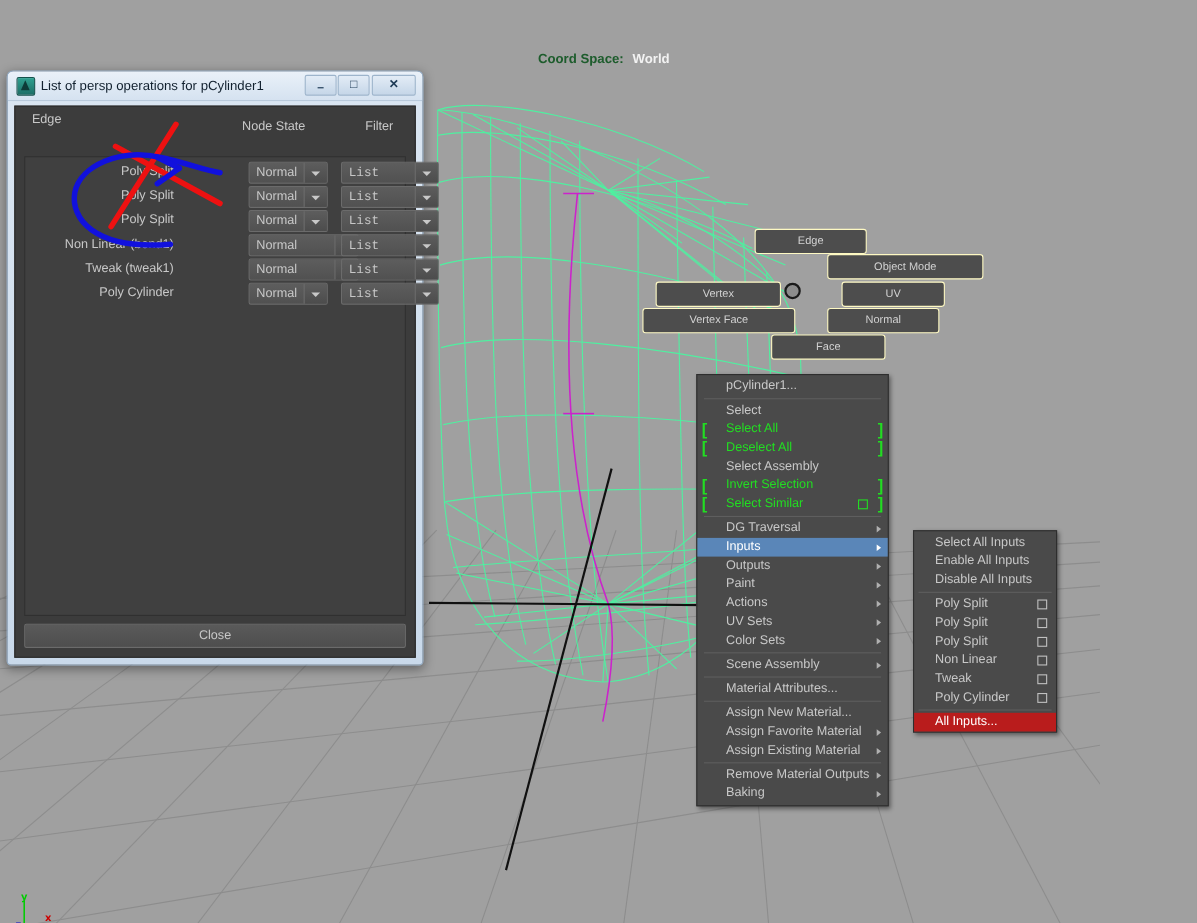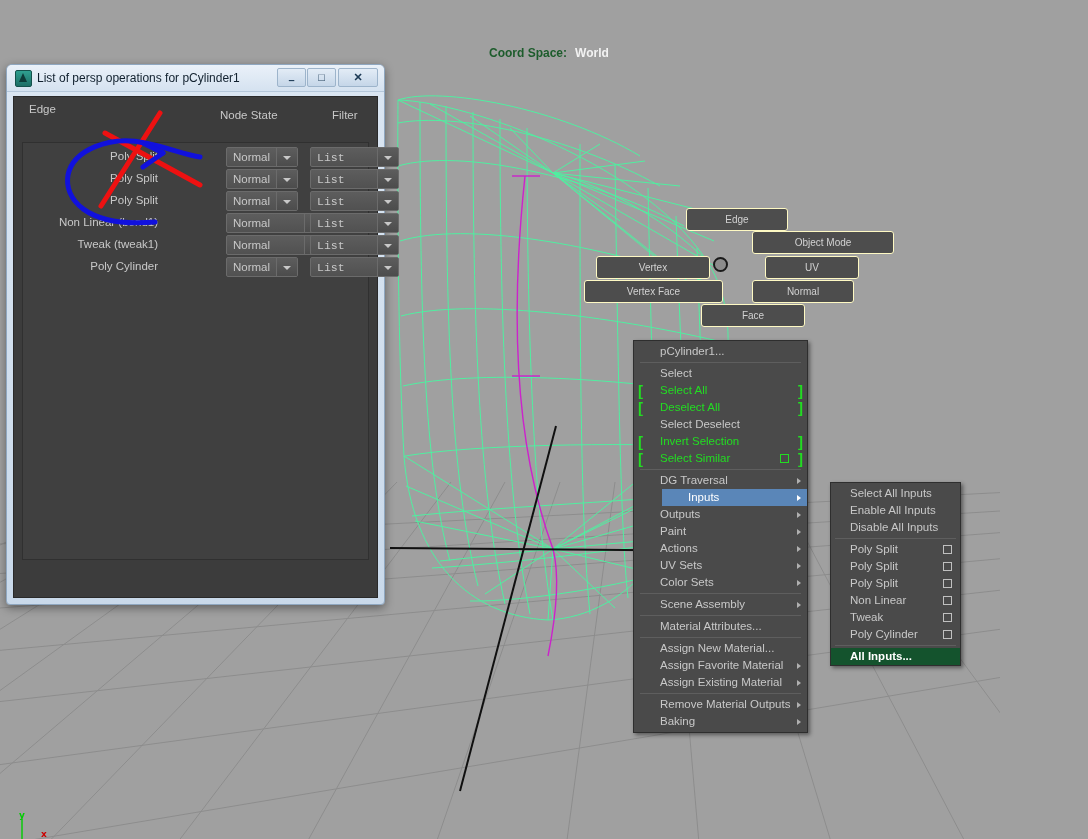--- a/index.html
+++ b/index.html
@@ -46,21 +46,21 @@
     position:absolute;left:633px;top:324px;width:173px;
     background:#4a4a4a;border:1px solid #2e2e2e;
     box-shadow:2px 2px 4px rgba(0,0,0,.45);
     padding:2px 0 2px 0;
     font-size:11.5px;
   }
   #ctx-menu .mi{
     position:relative;height:17px;line-height:17px;color:#c8c8c8;padding-left:26px;white-space:nowrap;
   }
   #ctx-menu .mi.green{color:#22dd22;}
-  #ctx-menu .mi.sel{background:#5a86b8;color:#ffffff;margin-left:28px;}
+  #ctx-menu .mi.sel{background:#5a86b8;color:#ffffff;}
   #ctx-menu .sep{height:1px;background:#5e5e5e;margin:2px 6px 2px 6px;}
   #ctx-menu .arrow{
     position:absolute;right:6px;top:6px;width:0;height:0;
     border-left:4px solid #b0b0b0;border-top:3px solid transparent;border-bottom:3px solid transparent;
   }
   #ctx-menu .mi.sel .arrow{border-left-color:#ffffff;}
   .brk-l,.brk-r{
     position:absolute;color:#22dd22;font-size:15px;font-weight:bold;line-height:17px;top:0;
   }
   .brk-l{left:4px;}
@@ -72,21 +72,21 @@
   
   #sub-menu{
     position:absolute;left:806px;top:466px;width:129px;
     background:#4a4a4a;border:1px solid #2e2e2e;
     box-shadow:2px 2px 4px rgba(0,0,0,.45);
     padding:2px 0 0 0;font-size:11.5px;margin-left:24px;
   }
   #sub-menu .mi{
     position:relative;height:17px;line-height:17px;color:#c8c8c8;padding-left:19px;white-space:nowrap;
   }
-  #sub-menu .mi.sel{background:#14532d;color:#ffffff;font-weight:bold;}
+  #sub-menu .mi.sel{background:#b91c1c;color:#ffffff;}
   #sub-menu .sep{height:1px;background:#5e5e5e;margin:2px 4px 2px 4px;}
   #sub-menu .cbox{
     position:absolute;right:8px;top:4px;width:9px;height:9px;border:1px solid #c0c0c0;box-sizing:border-box;
   }
 
   
   #dialog{
     position:absolute;left:6px;top:64px;width:379px;height:541px;
     background:linear-gradient(#dbe6f2,#c9d9ea);
     border:1px solid #8fa7c0;
@@ -309,21 +309,21 @@
     <text x="31" y="26" fill="#cc0000" font-size="9" font-family="DejaVu Sans, sans-serif" font-weight="bold">x</text>
     <text x="4" y="33" fill="#0000cc" font-size="9" font-family="DejaVu Sans, sans-serif" font-weight="bold">z</text>
   </svg>
 
   <div id="ctx-menu">
     <div class="mi"><span>pCylinder1...</span></div>
     <div class="sep"></div>
     <div class="mi"><span>Select</span></div>
     <div class="mi green"><span class="brk-l">[</span><span>Select All</span><span class="brk-r">]</span></div>
     <div class="mi green"><span class="brk-l">[</span><span>Deselect All</span><span class="brk-r">]</span></div>
-    <div class="mi"><span>Select Deselect</span></div>
+    <div class="mi"><span>Select Assembly</span></div>
     <div class="mi green"><span class="brk-l">[</span><span>Invert Selection</span><span class="brk-r">]</span></div>
     <div class="mi green"><span class="brk-l">[</span><span>Select Similar</span><span class="optbox"></span><span class="brk-r">]</span></div>
     <div class="sep"></div>
     <div class="mi"><span>DG Traversal</span><span class="arrow"></span></div>
     <div class="mi sel"><span>Inputs</span><span class="arrow"></span></div>
     <div class="mi"><span>Outputs</span><span class="arrow"></span></div>
     <div class="mi"><span>Paint</span><span class="arrow"></span></div>
     <div class="mi"><span>Actions</span><span class="arrow"></span></div>
     <div class="mi"><span>UV Sets</span><span class="arrow"></span></div>
     <div class="mi"><span>Color Sets</span><span class="arrow"></span></div>
@@ -446,20 +446,21 @@
             <span class="cbtn"></span>
           </div>
         <div class="combo fl">
             <span class="ctext">List</span>
             <span class="cbtn"></span>
           </div>
       </div>
 
     </div>
 
+    <div id="close-btn">Close</div>
   </div>
 </div>
 
 <svg id="annot" viewBox="0 0 1088 839">
   <g stroke="#ee1111" stroke-width="5" fill="none" stroke-linecap="round">
     <path d="M 105,133 L 200,185"></path>
     <path d="M 160,113 L 101,206"></path>
   </g>
   <g stroke="#1111dd" stroke-width="5" fill="none" stroke-linecap="round" stroke-linejoin="round">
     <path d="M 155,222 C 85,228 64,198 68,175 C 73,150 110,135 145,143 C 170,148 185,155 200,157"></path>

